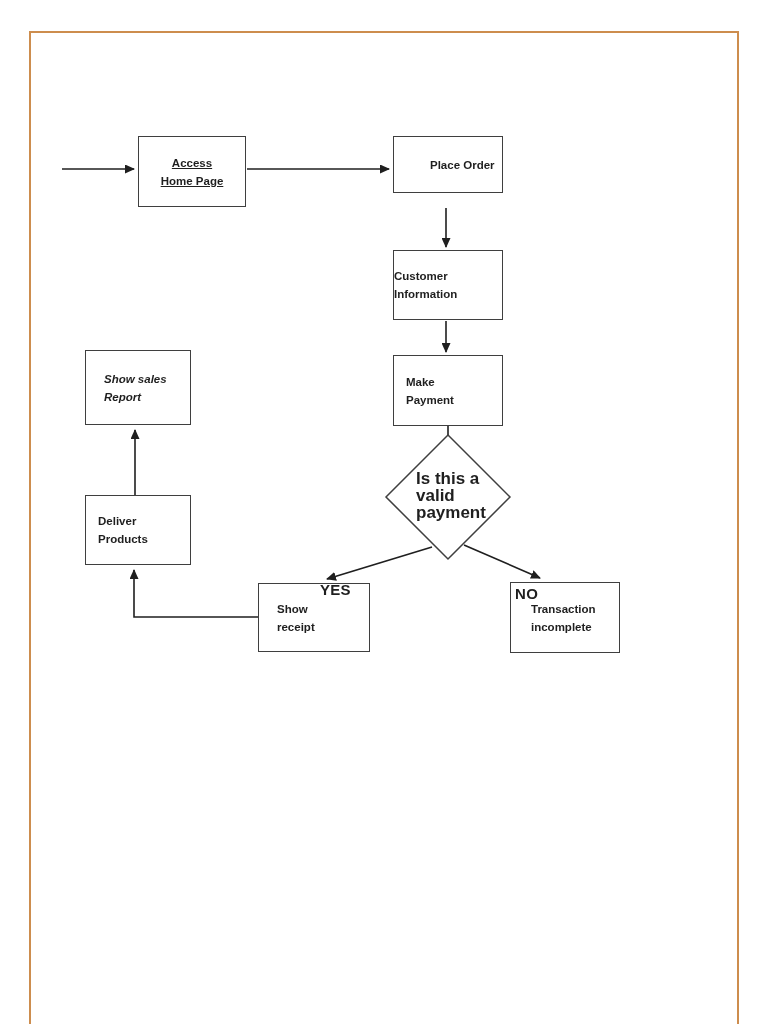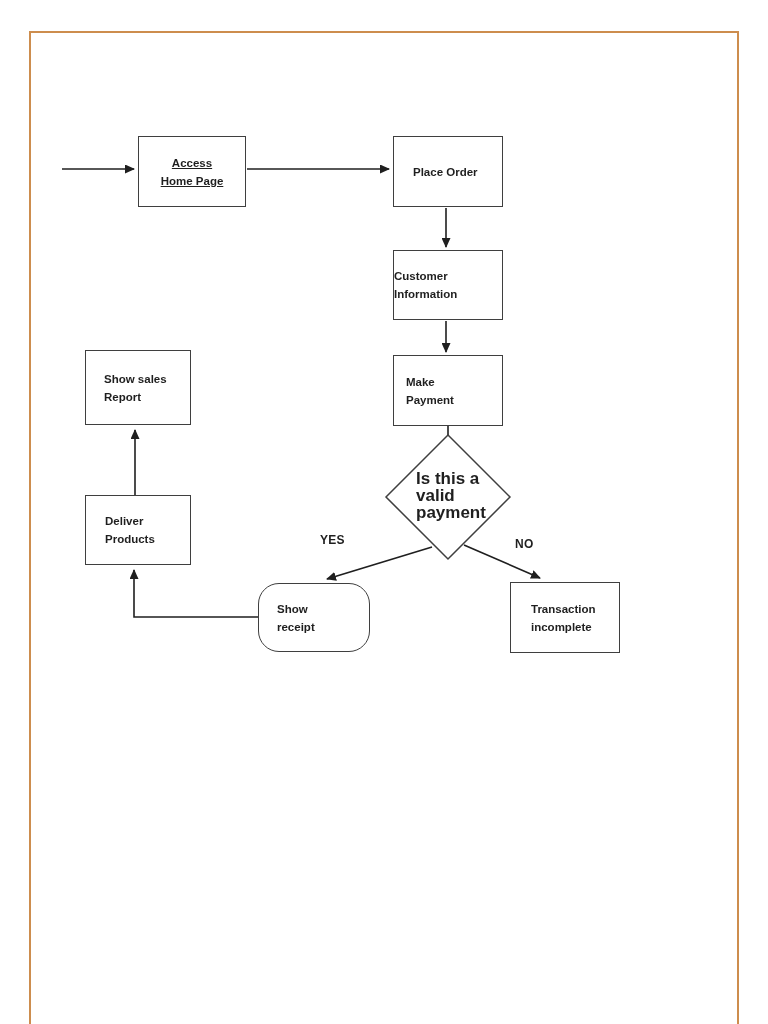--- a/index.html
+++ b/index.html
@@ -24,21 +24,21 @@
     color:#1f1f1f;font-weight:700;font-size:11.5px;line-height:18px;
   }
   .node .lbl{white-space:pre-line;display:block;width:100%;}
   .align-center .lbl{text-align:center;text-decoration:underline;}
   .align-left .lbl{text-align:left;}
   .diamond-label{
     position:absolute;color:#1f1f1f;font-weight:700;font-size:17px;line-height:17px;
     white-space:pre-line;text-align:left;
   }
   .edge-label{
-    position:absolute;color:#1f1f1f;font-weight:700;font-size:12px;letter-spacing:0.3px;
+    position:absolute;color:#1f1f1f;font-weight:700;font-size:15px;letter-spacing:0.3px;margin-top:48px;
   }
 </style>
 </head>
 <body>
 
 <div class="page-border"></div>
 
 <svg class="connectors" viewBox="0 0 768 1024" xmlns="http://www.w3.org/2000/svg">
   <defs>
     <marker id="arrow" markerWidth="11" markerHeight="9" refX="9" refY="4.5" orient="auto" markerUnits="userSpaceOnUse">
@@ -65,49 +65,49 @@
   <polyline points="258,617 134,617 134,570" fill="none" stroke="#1f1f1f" stroke-width="1.6" marker-end="url(#arrow)"></polyline>
 
   <line x1="135" y1="495" x2="135" y2="430" stroke="#1f1f1f" stroke-width="1.6" marker-end="url(#arrow)"></line>
 </svg>
 
 <div class="node align-center" style="left:138px;top:136px;width:108px;height:71px;">
   <span class="lbl">Access
 Home Page</span>
 </div>
 
-<div class="node align-left" style="left:393px;top:136px;width:110px;height:71px;padding-left:19px;">
+<div class="node align-left" style="left:393px;top:136px;width:110px;height:57px;padding-left:36px;">
   <span class="lbl">Place Order</span>
 </div>
 
 <div class="node align-left" style="left:393px;top:250px;width:110px;height:70px;">
   <span class="lbl">Customer
 Information</span>
 </div>
 
 <div class="node align-left" style="left:393px;top:355px;width:110px;height:71px;padding-left:12px;">
   <span class="lbl">Make
 Payment</span>
 </div>
 
 <div class="diamond-label" style="left:416px;top:470px;width:66px;">Is this a
 valid
 payment</div>
 
-<div class="node align-left" style="left:85px;top:350px;width:106px;height:75px;padding-left:18px;">
+<div class="node align-left" style="left:85px;top:350px;width:106px;height:75px;padding-left:18px;font-style:italic;">
   <span class="lbl">Show sales
 Report</span>
 </div>
 
-<div class="node align-left" style="left:85px;top:495px;width:106px;height:70px;padding-left:19px;">
+<div class="node align-left" style="left:85px;top:495px;width:106px;height:70px;padding-left:12px;">
   <span class="lbl">Deliver
 Products</span>
 </div>
 
-<div class="node align-left" style="left:258px;top:583px;width:112px;height:69px;padding-left:18px;border-radius:21px;">
+<div class="node align-left" style="left:258px;top:583px;width:112px;height:69px;padding-left:18px;">
   <span class="lbl">Show
 receipt</span>
 </div>
 
 <div class="node align-left" style="left:510px;top:582px;width:110px;height:71px;padding-left:20px;">
   <span class="lbl">Transaction
 incomplete</span>
 </div>
 
 <div class="edge-label" style="left:320px;top:533px;">YES</div>

